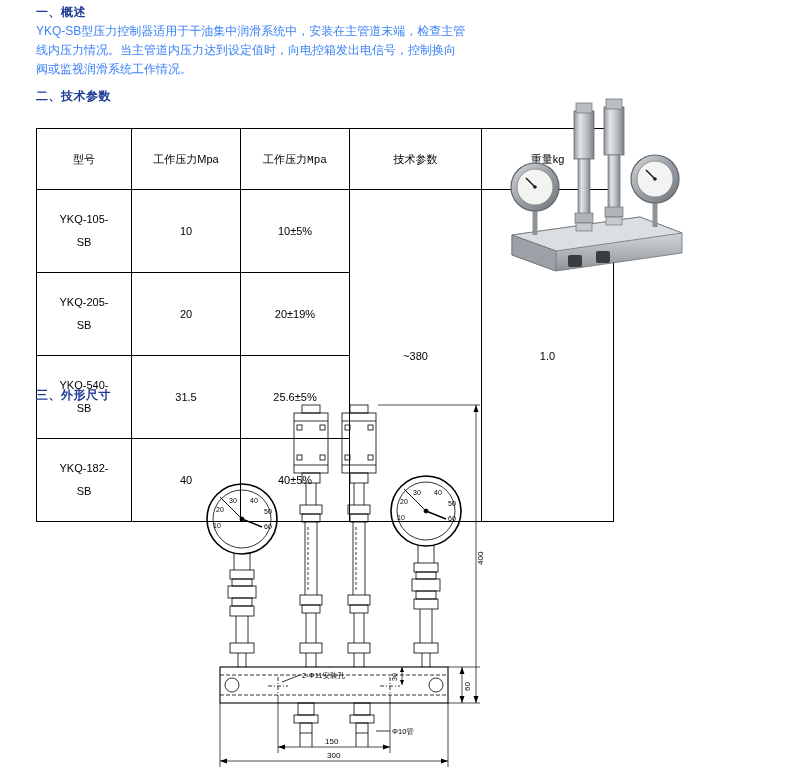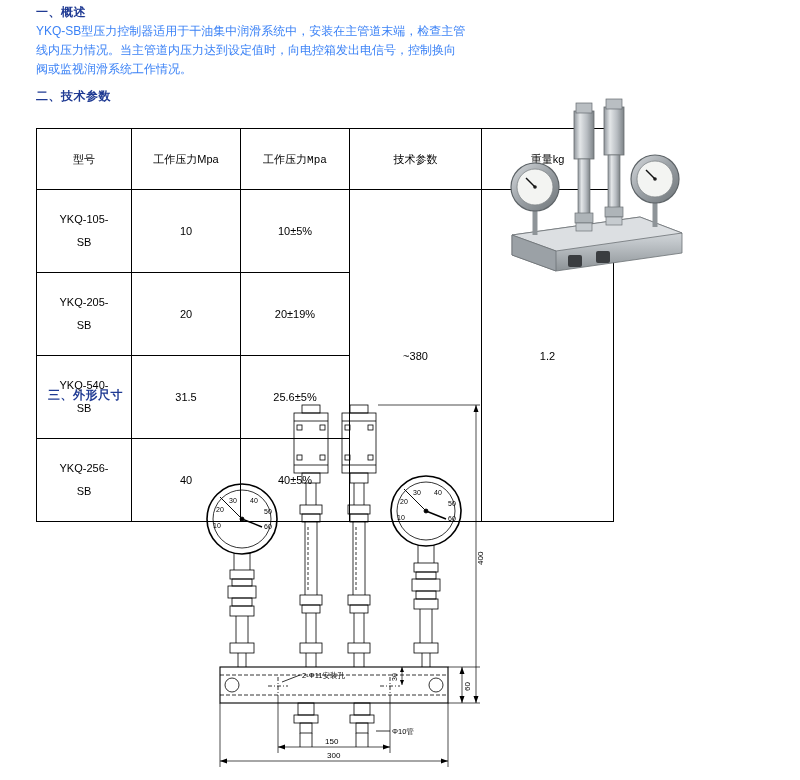--- a/index.html
+++ b/index.html
@@ -18,21 +18,21 @@
   .section-heading {
     position: absolute;
     font-size: 12px;
     font-weight: bold;
     color: #1f3a93;
     letter-spacing: 0.5px;
     font-family: Liberation Serif, serif;
   }
   #sec1-heading { left: 36px; top: 4px; }
   #sec2-heading { left: 36px; top: 88px; }
-  #sec3-heading { left: 48px; top: 387px; }
+  #sec3-heading { left: 36px; top: 387px; }
 
   #overview-text {
     position: absolute;
     left: 36px;
     top: 22px;
     width: 430px;
     font-size: 12px;
     line-height: 19px;
     color: #3b82f6;
   }
@@ -102,34 +102,34 @@
       <th class="col-power">技术参数</th>
       <th class="col-weight">重量kg</th>
     </tr>
   </thead>
   <tbody>
     <tr>
       <td class="model-cell">YKQ-105-SB</td>
       <td>10</td>
       <td>10±5%</td>
       <td rowspan="4">~380</td>
-      <td rowspan="4">1.2</td>
+      <td rowspan="4">1.0</td>
     </tr>
     <tr>
       <td class="model-cell">YKQ-205-SB</td>
       <td>20</td>
       <td>20±19%</td>
     </tr>
     <tr>
       <td class="model-cell">YKQ-540-SB</td>
       <td>31.5</td>
       <td>25.6±5%</td>
     </tr>
     <tr>
-      <td class="model-cell">YKQ-256-SB</td>
+      <td class="model-cell">YKQ-182-SB</td>
       <td>40</td>
       <td>40±5%</td>
     </tr>
   </tbody>
 </table>
 
 <div id="product-photo">
   <svg width="215" height="190" viewBox="0 0 215 190" xmlns="http://www.w3.org/2000/svg">
     <defs>
       <linearGradient id="metalV" x1="0" y1="0" x2="1" y2="0">

